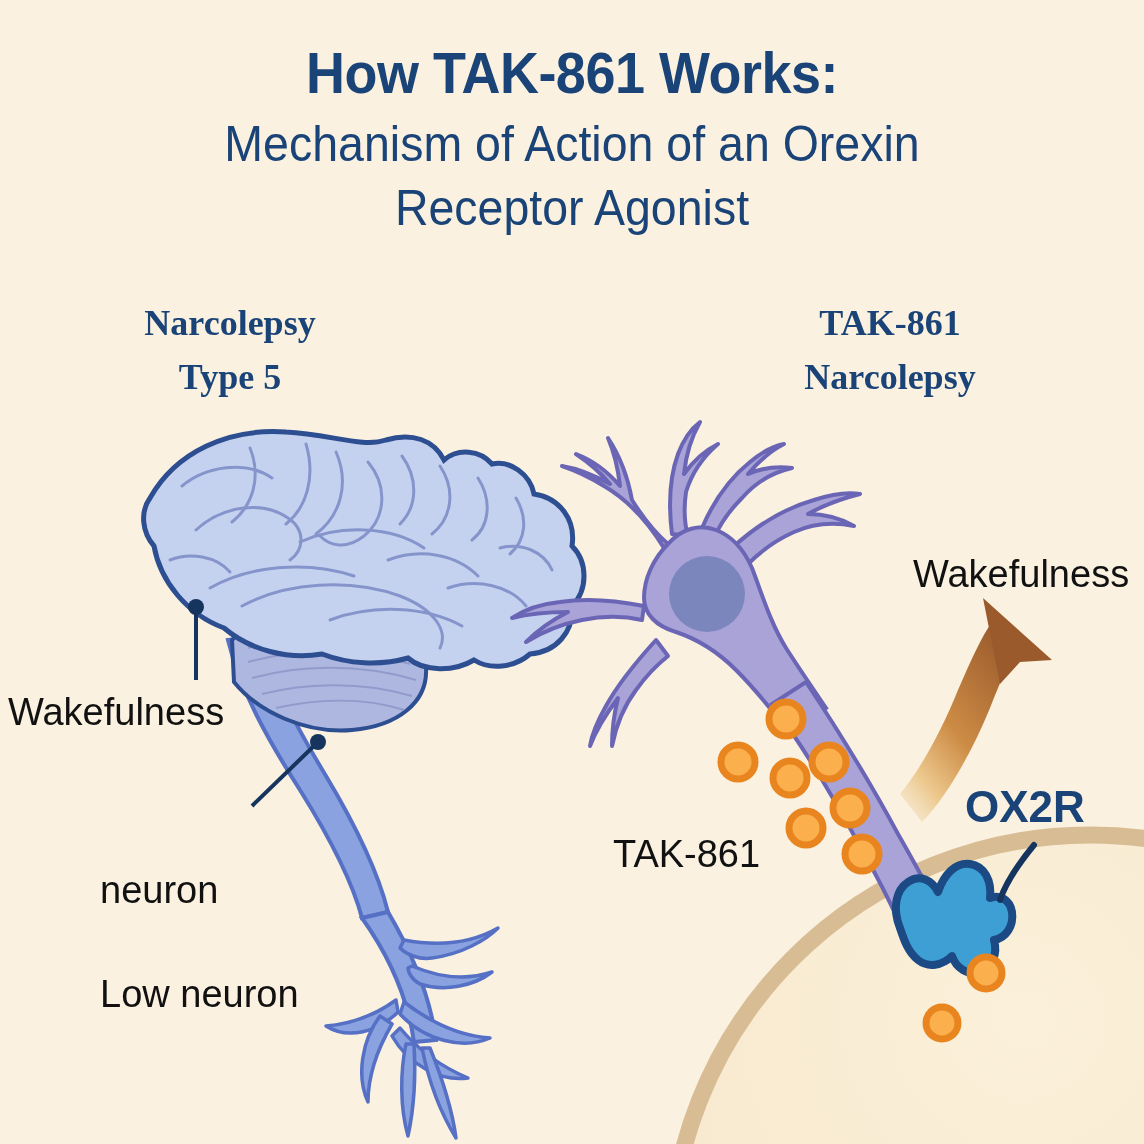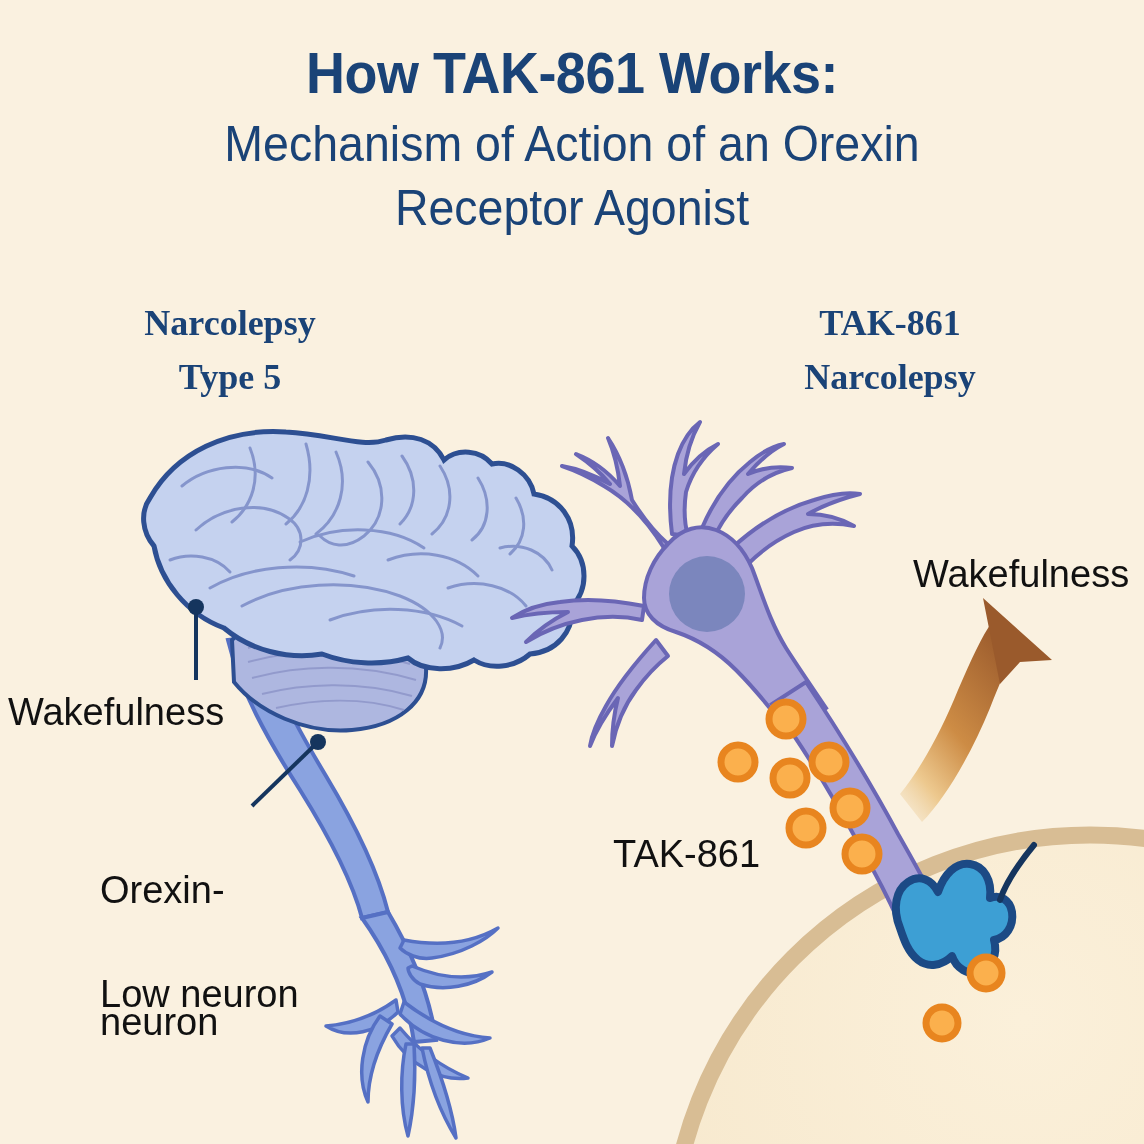--- a/index.html
+++ b/index.html
@@ -290,24 +290,24 @@
     </g>
 
     <path d="M 1034,845 C 1020,862 1006,882 1000,900" fill="none" stroke="#15355e" stroke-width="6" stroke-linecap="round"></path>
 
     </g>
   </svg>
 
   <div id="label-hypothalamus" class="annot">Wakefulness</div>
 
   <div id="label-orexin-neuron" class="annot">
-    <div>Orexin-</div>
     <div>neuron</div>
   </div>
 
   <div id="label-low-orexin" class="annot">Low neuron</div>
 
   <div id="label-tak861" class="annot">TAK-861</div>
 
   <div id="label-wakefulness" class="annot">Wakefulness</div>
 
+  <div id="label-ox2r" class="annot">OX2R</div>
 
 </div>
 
 </body></html>

